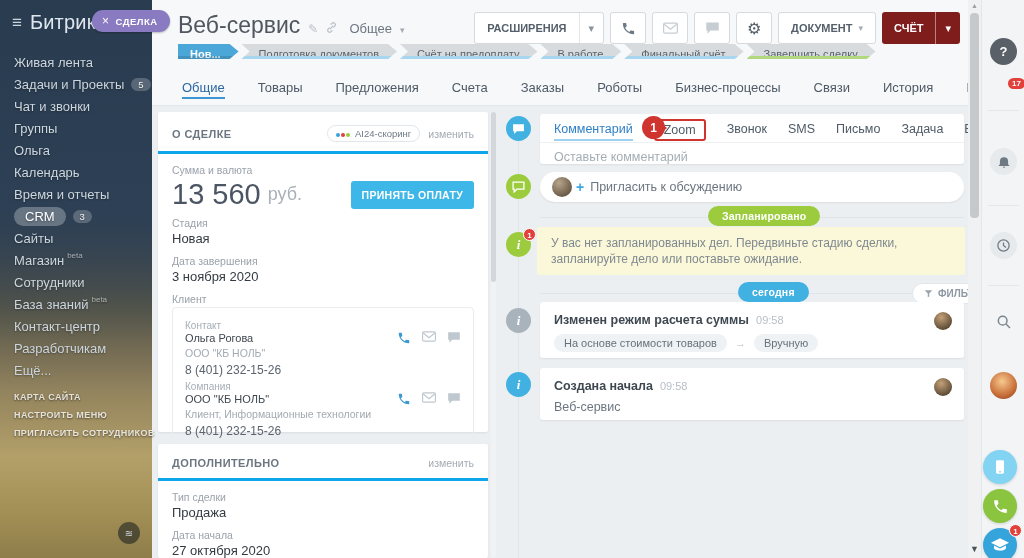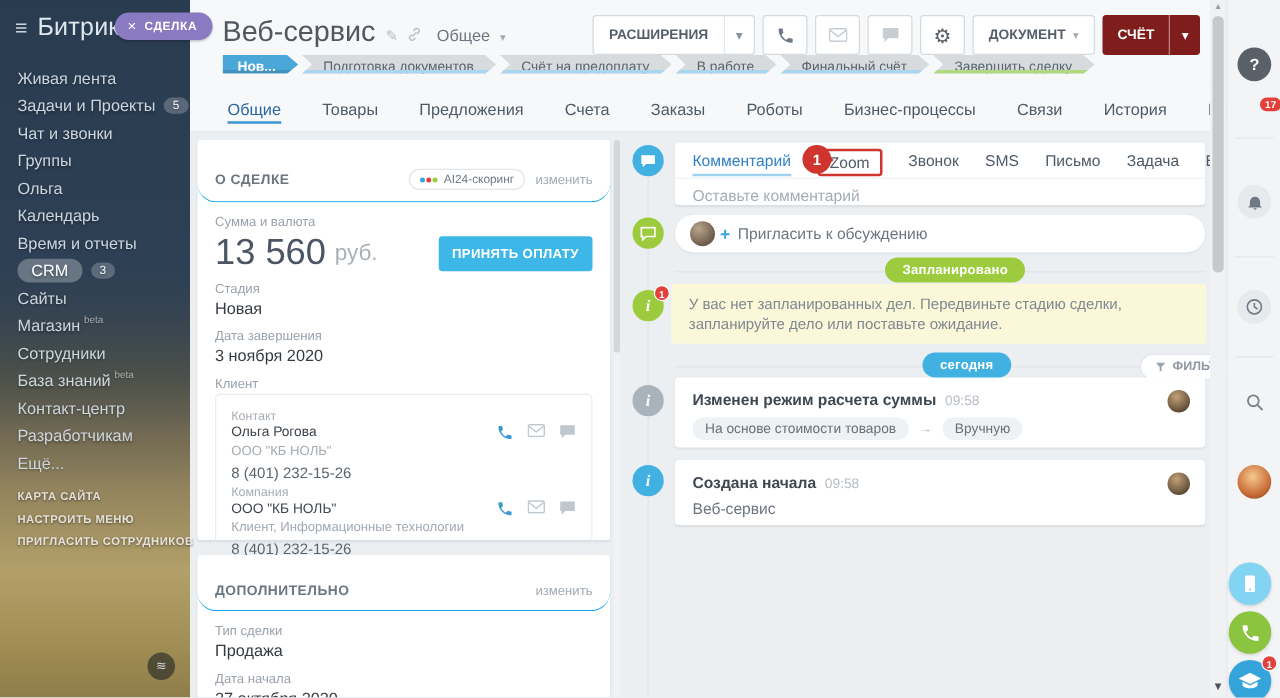--- a/index.html
+++ b/index.html
@@ -67,21 +67,21 @@
   .tab.active { color:#2b66a2; }
   .tab.active::after { content:""; position:absolute; left:0; right:0; bottom:6px; height:2px; background:#3d96d4; }
 
   
   .content { position:absolute; left:152px; top:106px; width:816px; height:452px; background:#eceff2; }
 
   
   .card { position:absolute; background:#fff; border-radius:2px; box-shadow:0 1px 2px rgba(0,0,0,.08); }
   .card-deal { left:6px; top:6px; width:330px; height:320px; }
   .card-extra { left:6px; top:338px; width:330px; height:114px; overflow:hidden; }
-  .card-head { display:flex; align-items:center; padding:23px 14px 9px; border-bottom:1px solid #0ea5e9;border-radius:15px; }
+  .card-head { display:flex; align-items:center; padding:13px 14px 9px; border-bottom:3px solid #0ea5e9; }
   .sec-title { font-size:11px; font-weight:bold; color:#6c7680; letter-spacing:.4px; flex:0 0 auto; }
   .ai-pill { margin-left:auto; border:1px solid #e1e6ea; border-radius:12px; font-size:9.5px; color:#6e7a86;
     padding:2px 8px; display:flex; align-items:center; gap:4px; cursor:pointer; }
   .ai-dots i { display:inline-block; width:4px; height:4px; border-radius:50%; margin-right:1px; }
   .edit-link { margin-left:8px; font-size:10.5px; color:#a3abb3; cursor:pointer; }
   .card-extra .edit-link { margin-left:auto; }
   .card-body { padding:10px 14px; }
   .f-label { font-size:10.5px; color:#9aa2ab; margin-bottom:2px; }
   .f-value { font-size:13px; color:#333a42; margin-bottom:9px; }
   .sum-row { display:flex; align-items:center; margin-bottom:6px; }

